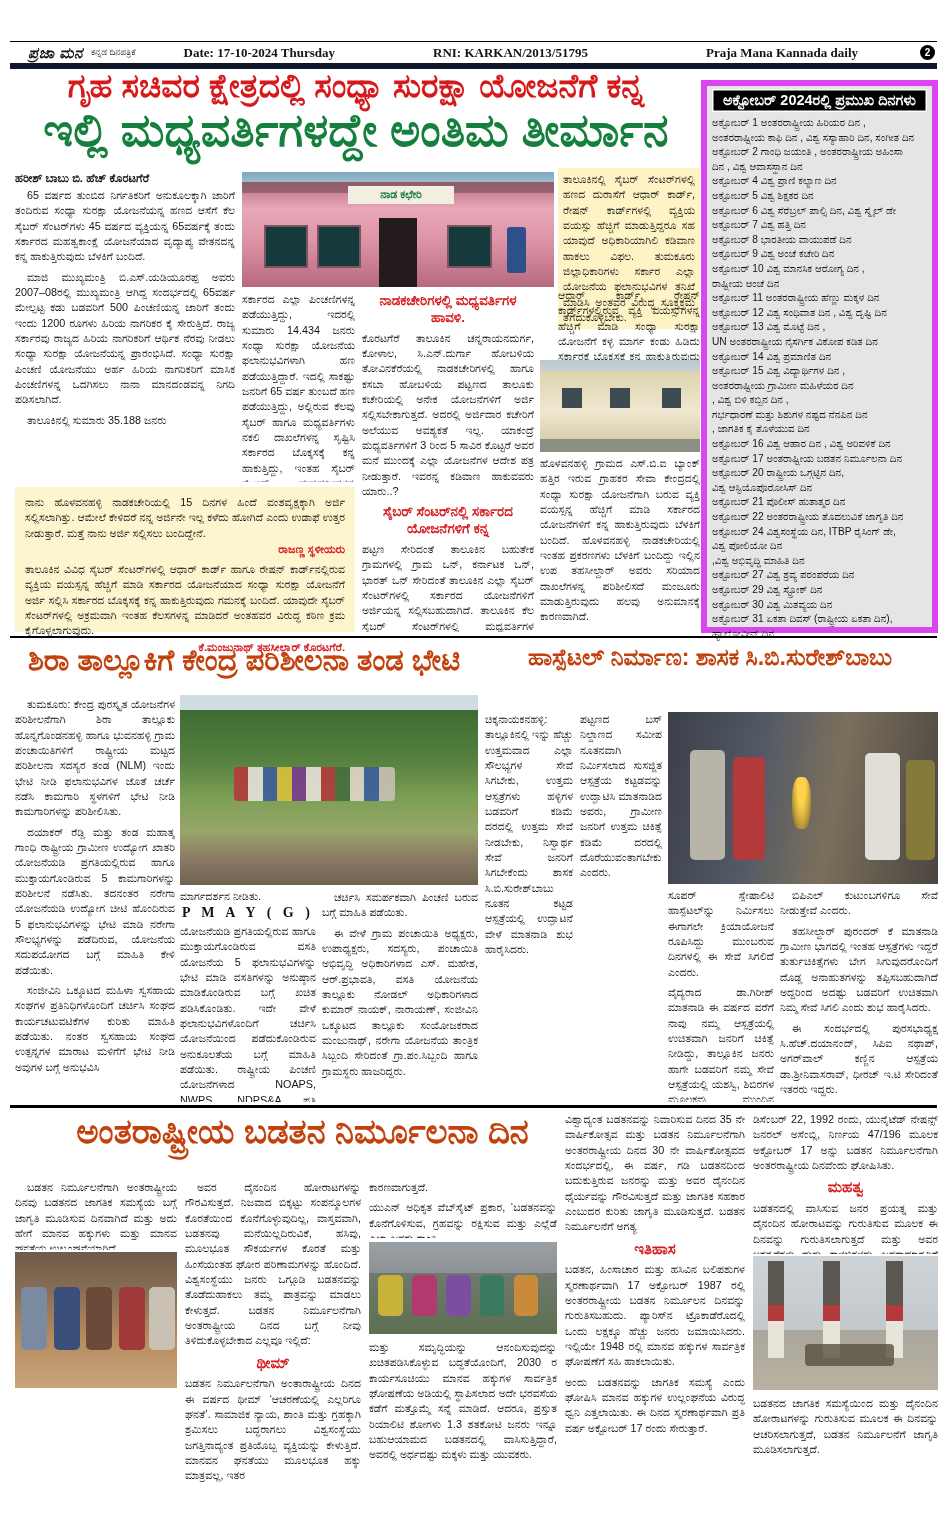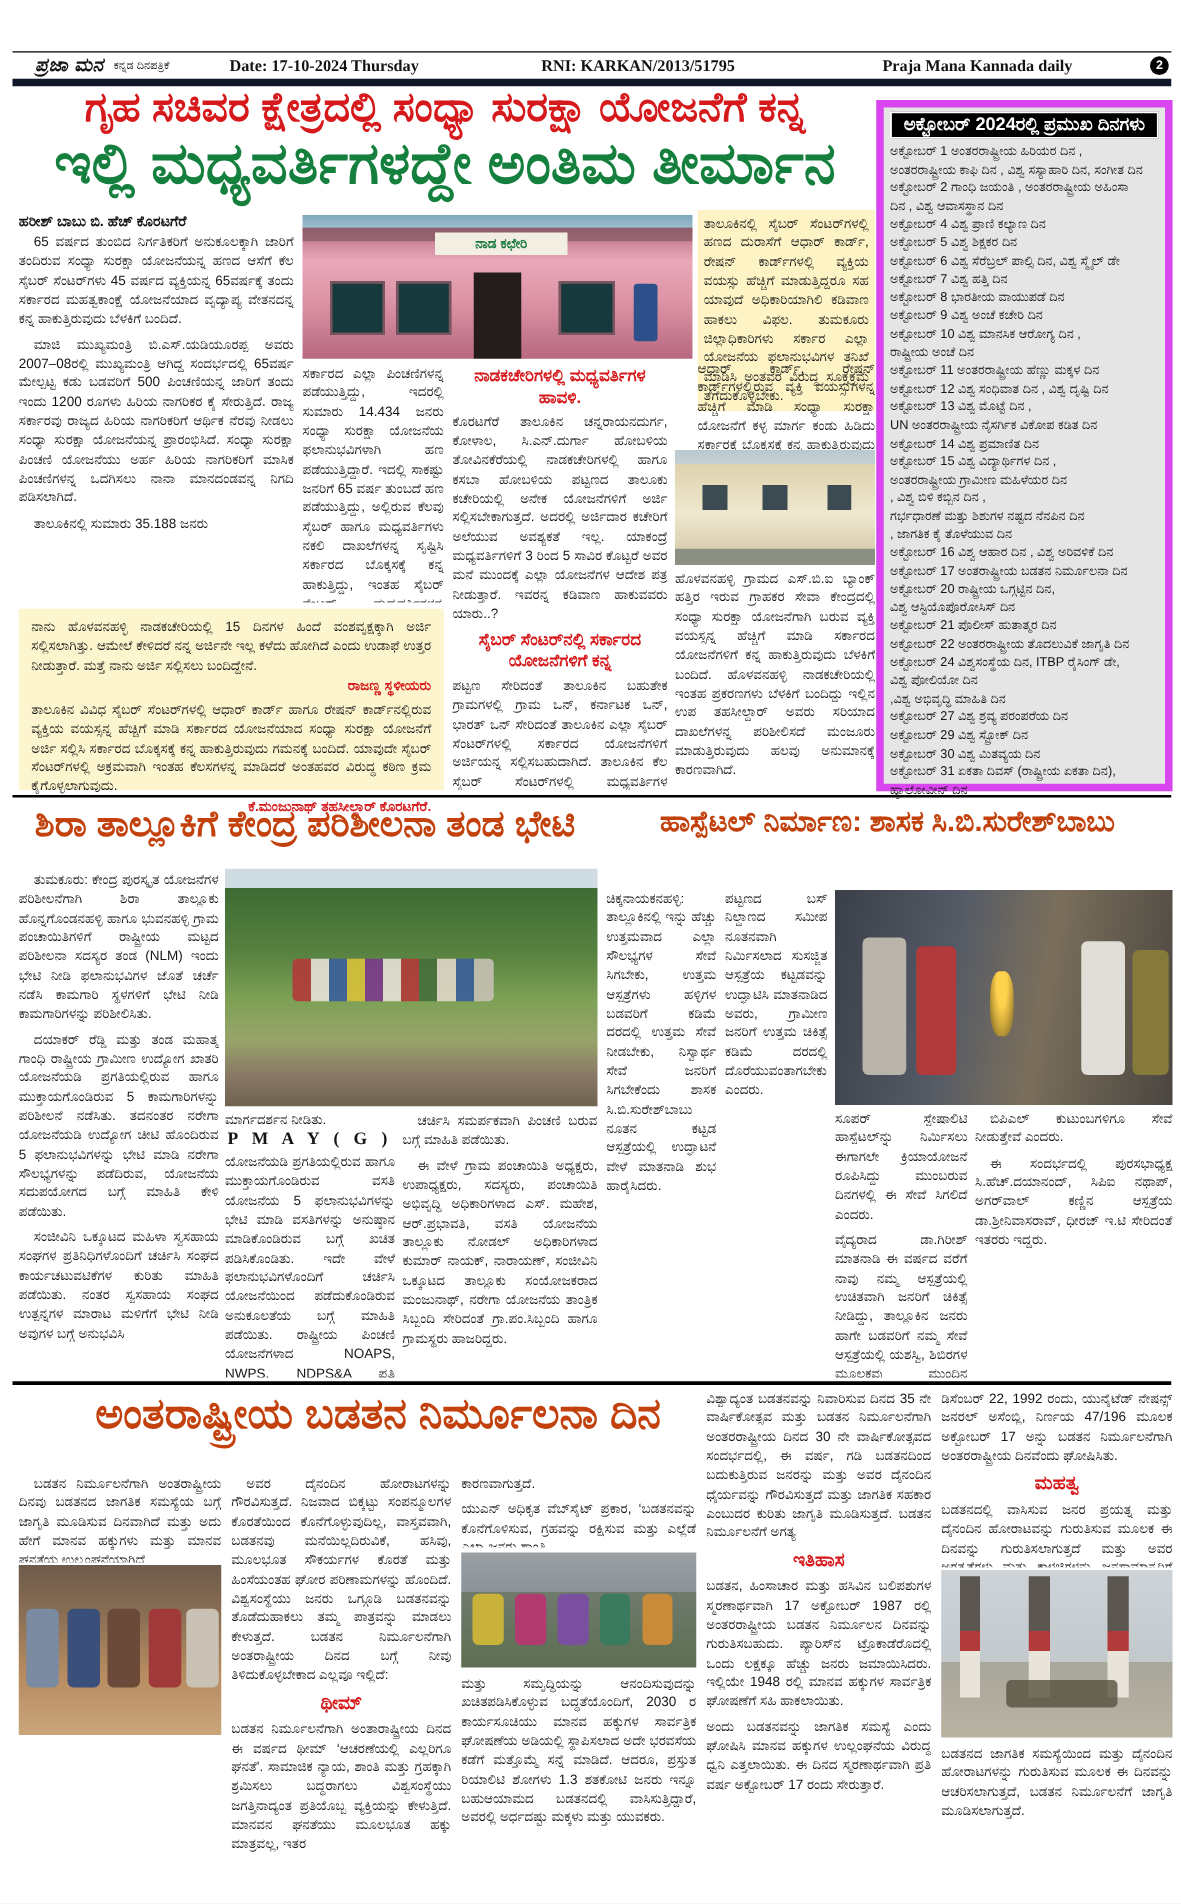--- a/index.html
+++ b/index.html
@@ -236,20 +236,21 @@
 
   <div class="abs col" style="left:668px;top:888px;width:106px;height:214px;">
     <div>
         <div class="para">ಸೂಪರ್ ಸ್ಪೇಷಾಲಿಟಿ ಹಾಸ್ಪೆಟಲ್‌ನ್ನು ನಿರ್ಮಿಸಲು ಈಗಾಗಲೇ ಕ್ರಿಯಾಯೋಜನೆ ರೂಪಿಸಿದ್ದು ಮುಂಬರುವ ದಿನಗಳಲ್ಲಿ ಈ ಸೇವೆ ಸಿಗಲಿದೆ ಎಂದರು.</div>
         <div class="para">ವೈದ್ಯರಾದ ಡಾ.ಗಿರೀಶ್ ಮಾತನಾಡಿ ಈ ವರ್ಷದ ವರೆಗೆ ನಾವು ನಮ್ಮ ಆಸ್ಪತ್ರೆಯಲ್ಲಿ ಉಚಿತವಾಗಿ ಜನರಿಗೆ ಚಿಕಿತ್ಸೆ ನೀಡಿದ್ದು, ತಾಲ್ಲೂಕಿನ ಜನರು ಹಾಗೇ ಬಡವರಿಗೆ ನಮ್ಮ ಸೇವೆ ಆಸ್ಪತ್ರೆಯಲ್ಲಿ ಯಶಸ್ವಿ, ಶಿಬಿರಗಳ ಮೂಲಕವು ಮುಂದಿನ ದಿನಗಳಲ್ಲಿ</div>
       </div>
   </div>
   <div class="abs col" style="left:780px;top:888px;width:158px;height:214px;">
     <div>
         <div class="para indent">ಬಿಪಿಎಲ್ ಕುಟುಂಬಗಳಿಗೂ ಸೇವೆ ನೀಡುತ್ತೇವೆ ಎಂದರು.</div>
+        <div class="para indent">ತಹಸೀಲ್ದಾರ್ ಪುರಂದರ್ ಕೆ ಮಾತನಾಡಿ ಗ್ರಾಮೀಣ ಭಾಗದಲ್ಲಿ ಇಂತಹ ಆಸ್ಪತ್ರೆಗಳು ಇದ್ದರೆ ತುರ್ತುಚಿಕಿತ್ಸೆಗಳು ಬೇಗ ಸಿಗುವುದರೊಂದಿಗೆ ದೊಡ್ಡ ಅನಾಹುತಗಳನ್ನು ತಪ್ಪಿಸಬಹುದಾಗಿದೆ ಅದ್ದರಿಂದ ಅದಷ್ಟು ಬಡವರಿಗೆ ಉಚಿತವಾಗಿ ನಿಮ್ಮ ಸೇವೆ ಸಿಗಲಿ ಎಂದು ಶುಭ ಹಾರೈಸಿದರು.</div>
         <div class="para indent">ಈ ಸಂದರ್ಭದಲ್ಲಿ ಪುರಸಭಾಧ್ಯಕ್ಷ ಸಿ.ಹೆಚ್.ದಯಾನಂದ್, ಸಿಪಿಐ ನಥಾಪ್, ಅಗರ್‌ವಾಲ್ ಕಣ್ಣಿನ ಆಸ್ಪತ್ರೆಯ ಡಾ.ಶ್ರೀನಿವಾಸರಾವ್, ಧೀರಜ್ ಇ.ಟಿ ಸೇರಿದಂತೆ ಇತರರು ಇದ್ದರು.</div>
       </div>
   </div>
 
   <div class="rule thick" style="top:1105px;"></div>
 
   <div class="abs redhead" style="left:15px;top:1112px;width:575px;font-size:34px;">ಅಂತರಾಷ್ಟ್ರೀಯ ಬಡತನ ನಿರ್ಮೂಲನಾ ದಿನ</div>
 
   <div class="abs col" style="left:15px;top:1180px;width:162px;height:70px;">
     <div class="para indent">ಬಡತನ ನಿರ್ಮೂಲನೆಗಾಗಿ ಅಂತರಾಷ್ಟ್ರೀಯ ದಿನವು ಬಡತನದ ಜಾಗತಿಕ ಸಮಸ್ಯೆಯ ಬಗ್ಗೆ ಜಾಗೃತಿ ಮೂಡಿಸುವ ದಿನವಾಗಿದೆ ಮತ್ತು ಅದು ಹೇಗೆ ಮಾನವ ಹಕ್ಕುಗಳು ಮತ್ತು ಮಾನವ ಘನತೆಯ ಉಲ್ಲಂಘನೆಯಾಗಿದೆ</div>

